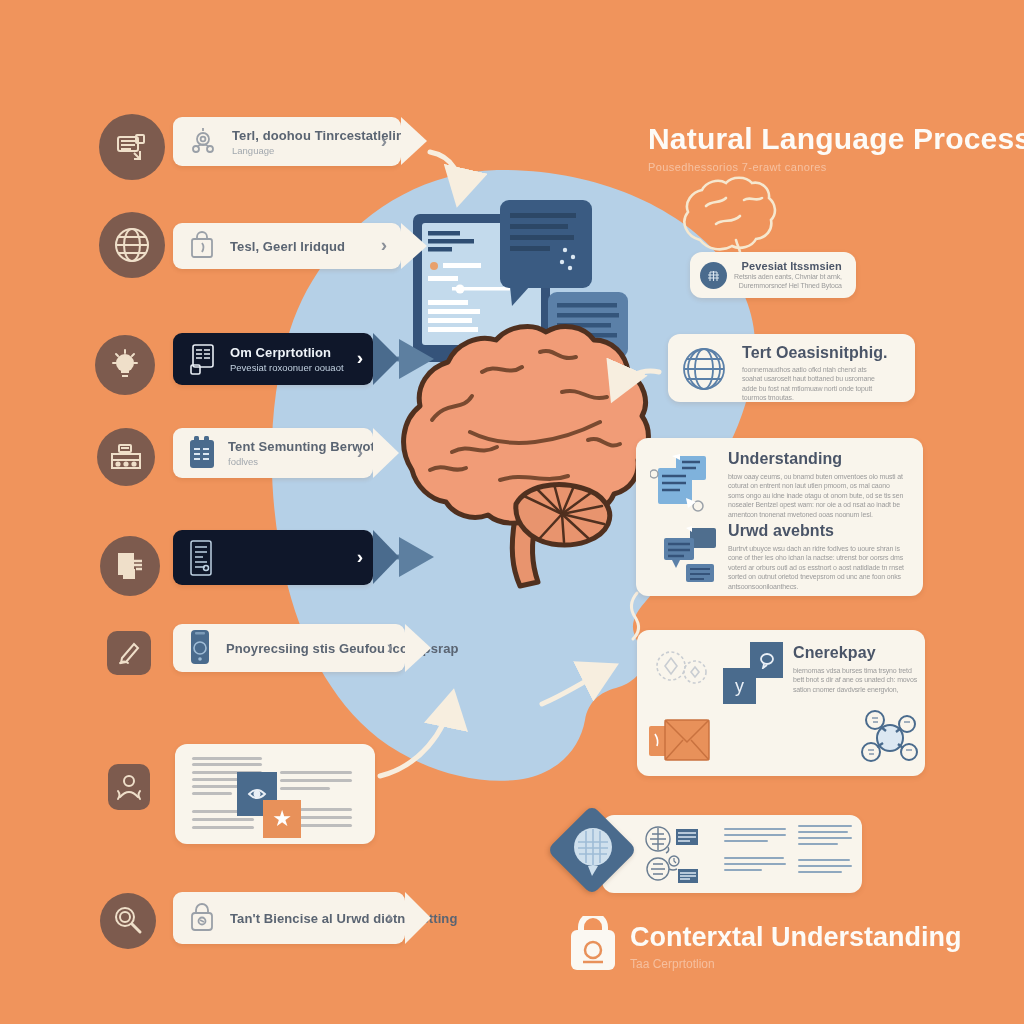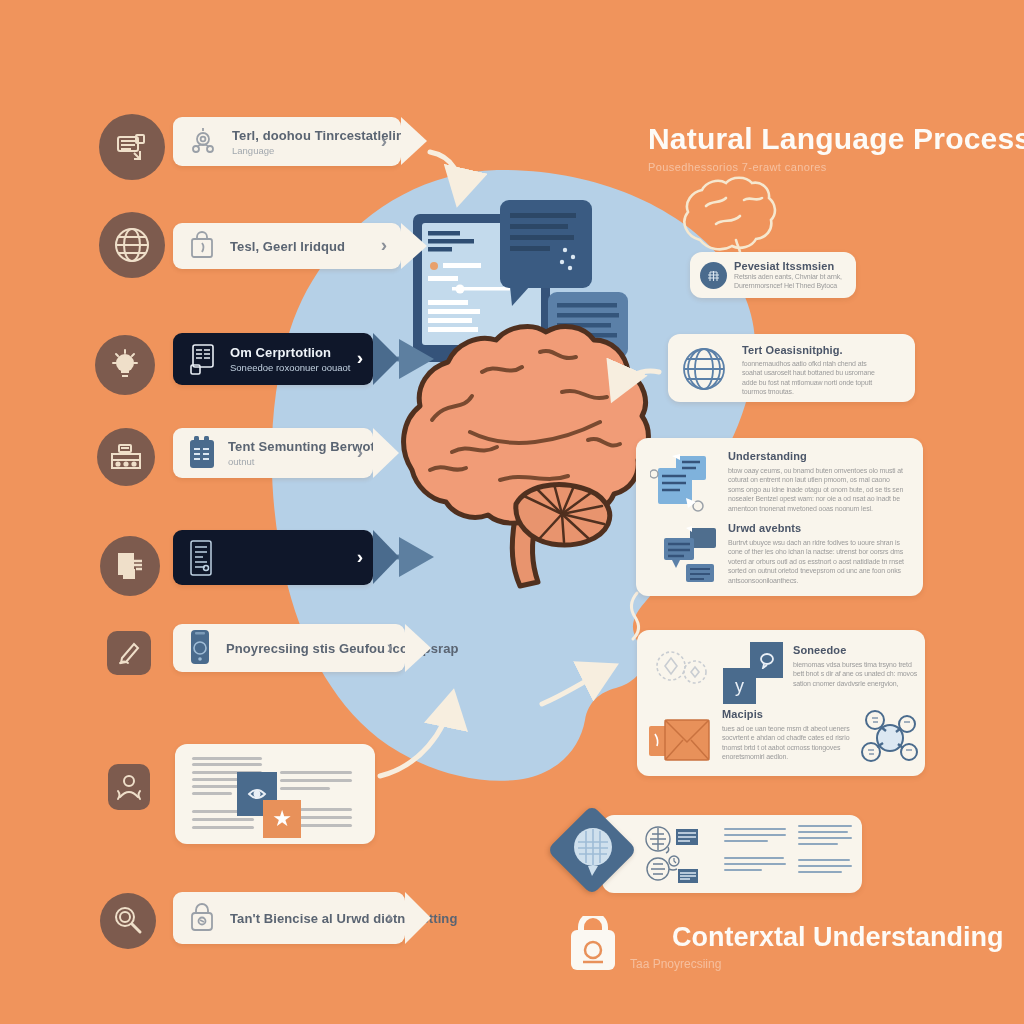--- a/index.html
+++ b/index.html
@@ -24,28 +24,28 @@
   .b-title{font-size:13px;color:#5A6472;font-weight:bold;letter-spacing:.1px;white-space:nowrap;}
   .b-sub{font-size:9.5px;color:#A2A8AE;margin-top:2px;white-space:nowrap;}
   .b-note{font-size:8px;color:#B9C8D8;margin-top:1px;}
   .banner.dark .b-title{color:#EFF4F9;}
   .banner.dark .b-sub{color:#C2D1E0;}
   .chev{position:absolute;font-size:19px;font-weight:bold;color:#8A8F98;top:50%;transform:translateY(-54%);}
   .banner.dark .chev{color:#FFFFFF;}
   
   .card{position:absolute;background:#F9F5EC;border-radius:12px;z-index:2;
         box-shadow:0 2px 5px rgba(120,60,20,.13);}
-  .c-title{font-size:11px;font-weight:bold;color:#4A5568;letter-spacing:.1px;}
+  .c-title{font-size:16px;font-weight:bold;color:#4A5568;letter-spacing:.1px;}
   .c-line{font-size:7px;color:#9B9B9B;line-height:9.4px;white-space:nowrap;letter-spacing:-.15px;}
   
   .bar{position:absolute;border-radius:2px;}
   
   .h-title{font-size:30px;font-weight:bold;color:#FDFBF7;letter-spacing:.2px;white-space:nowrap;}
   .h-sub{font-size:11px;color:rgba(255,255,255,.42);margin-top:5px;letter-spacing:.4px;}
-  .f-title{font-size:27px;font-weight:bold;color:#FDFBF7;white-space:nowrap;margin-left:42px;}
+  .f-title{font-size:27px;font-weight:bold;color:#FDFBF7;white-space:nowrap;}
   .f-sub{font-size:12px;color:rgba(255,255,255,.4);margin-top:4px;}
   .sqicon{position:absolute;display:flex;align-items:center;justify-content:center;z-index:3;}
 </style>
 </head>
 <body>
 
 <div id="stage">
 
   <svg id="bg-art" width="1024" height="1024" viewBox="0 0 1024 1024">
     <defs>
@@ -266,39 +266,39 @@
   <div class="banner dark" style="left:173px;top:333px;width:200px;height:52px;--half:26px;">
     <span class="b-icon">
       <svg width="30" height="36" viewBox="0 0 30 36" fill="none" stroke="#E9EFF6" stroke-width="1.6">
         <rect x="6" y="4" width="20" height="22" rx="2"></rect>
         <path d="M9,9 h6 M17,9 h6 M9,13 h6 M17,13 h6 M9,17 h6 M17,17 h6"></path>
         <rect x="4" y="24" width="9" height="9" rx="1.5"></rect>
       </svg>
       </span>
     <span class="b-text">
       <div class="b-title">Om Cerprtotlion</div>
-      <div class="b-sub">Soneedoe roxoonuer oouaot</div>
+      <div class="b-sub">Pevesiat roxoonuer oouaot</div>
     </span>
     <span class="chev" style="right:10px;">›</span>
   </div>
 
   <div class="banner light" style="left:173px;top:428px;width:200px;height:50px;--half:25px;">
     <span class="b-icon">
       <svg width="28" height="38" viewBox="0 0 28 38" fill="none">
         <rect x="3" y="6" width="24" height="28" rx="3" fill="#4A6B8D"></rect>
         <rect x="7" y="2" width="5" height="7" rx="1.5" fill="#4A6B8D"></rect>
           <rect x="17" y="2" width="5" height="7" rx="1.5" fill="#4A6B8D"></rect>
         <g stroke="#DCE7F1" stroke-width="1.8">
             <path d="M7,15 h6 M16,15 h6 M7,20 h6 M16,20 h6 M7,25 h6 M16,25 h6"></path>
           </g>
       </svg>
       </span>
     <span class="b-text">
       <div class="b-title">Tent Semunting Berwotat</div>
-      <div class="b-sub">outnut</div>
+      <div class="b-sub">fodlves</div>
     </span>
     <span class="chev" style="right:10px;">›</span>
   </div>
 
   <div class="banner dark" style="left:173px;top:530px;width:200px;height:55px;--half:27.5px;">
     <span class="b-icon">
       <svg width="28" height="42" viewBox="0 0 28 42" fill="none" stroke="#BFD2E3" stroke-width="1.5">
         <rect x="4" y="4" width="20" height="34" rx="2"></rect>
         <path d="M8,10 h12 M8,15 h12 M8,20 h8 M8,25 h12 M8,30 h10"></path>
           <circle cx="19" cy="31" r="2.5"></circle>
@@ -355,21 +355,21 @@
     <div class="bar" style="left:125px;top:80px;width:52px;height:2.5px;background:#BDBDBD;"></div>
   </div>
   <div class="sqicon" style="left:237px;top:772px;width:40px;height:44px;background:#4A6B8D;">
     <svg width="24" height="24" viewBox="0 0 24 24" fill="none" stroke="#E9EFF6" stroke-width="1.8">
       <path d="M4,12 Q12,4 20,12 Q12,20 4,12 Z"></path>
         <circle cx="12" cy="12" r="2.6" fill="#E9EFF6"></circle>
     </svg>
   </div>
   <div class="sqicon" style="left:263px;top:800px;width:38px;height:38px;background:#E8915A;color:#FFF;font-size:22px;">★</div>
 
-  <div class="card" style="left:690px;top:252px;width:166px;height:46px;">
+  <div class="card" style="left:690px;top:252px;width:166px;height:46px;text-align:right;">
     <div class="abs" style="left:10px;top:10px;width:27px;height:27px;border-radius:50%;background:#4A6B8D;display:flex;align-items:center;justify-content:center;">
       <svg width="17" height="17" viewBox="0 0 17 17" fill="none" stroke="#D9E5EF" stroke-width="1.1">
         <path d="M3,11 h11 M3,8 h11 M5,5 h7 M5,5 v9 M8.5,4 v10 M12,5 v9"></path>
       </svg>
     </div>
     <div class="abs" style="left:44px;top:8px;">
       <div class="c-title" style="font-size:11px;">Pevesiat Itssmsien</div>
       <div class="c-line">Retsnis aden eants, Chvniar bt arnk,</div>
       <div class="c-line">Durernmorsncef Hel Thned Bytoca</div>
     </div>
@@ -457,43 +457,34 @@
       </svg>
     </div>
     <div class="sqicon" style="left:86px;top:38px;width:33px;height:36px;background:#4A6B8D;color:#E9EFF6;font-size:18px;">y</div>
     <div class="sqicon" style="left:113px;top:12px;width:33px;height:36px;background:#4A6B8D;">
       <svg width="18" height="18" viewBox="0 0 18 18" fill="none" stroke="#E9EFF6" stroke-width="1.8">
         <ellipse cx="9" cy="8" rx="6" ry="5"></ellipse>
           <path d="M6,13 l-1,4 4,-3"></path>
       </svg>
     </div>
     <div class="abs" style="left:156px;top:14px;">
-      <div class="c-title">Soneedoe</div>
+      <div class="c-title">Cnerekpay</div>
       <div style="margin-top:4px;">
         <div class="c-line">biernomas vdsa burses tima trsyno tretd</div>
         <div class="c-line">bett bnot s dir af ane os unated ch: movos</div>
         <div class="c-line">sation cnomer davdvsrle energvion,</div>
       </div>
     </div>
     <div class="abs" style="left:10px;top:86px;">
       <svg width="64" height="50" viewBox="0 0 64 50" fill="none">
         <rect x="2" y="10" width="34" height="30" rx="2" fill="#E8915A"></rect>
         <rect x="18" y="4" width="44" height="40" rx="2" fill="#E8915A" stroke="#C9723F" stroke-width="1.5"></rect>
         <path d="M18,4 L40,26 L62,4 M18,44 L36,24 M62,44 L44,24" stroke="#C9723F" stroke-width="1.5"></path>
         <path d="M8,18 q4,6 2,12" stroke="#FFF" stroke-width="1.6"></path>
       </svg>
-    </div>
-    <div class="abs" style="left:85px;top:78px;">
-      <div class="c-title">Macipis</div>
-      <div style="margin-top:4px;">
-        <div class="c-line">tues ad oe uan teone msm dt abeot ueners</div>
-        <div class="c-line">socvrtent e ahdan od chadfe cates ed risrio</div>
-        <div class="c-line">tnomst brtd t ot aabot ocmoss tiongoves</div>
-        <div class="c-line">enoretsmomirl aedlon.</div>
-      </div>
     </div>
     <div class="abs" style="left:222px;top:80px;">
       <svg width="62" height="56" viewBox="0 0 62 56" fill="none" stroke="#4A6B8D" stroke-width="2">
         <circle cx="31" cy="28" r="13" fill="#DCE8F2"></circle>
         <circle cx="16" cy="10" r="9" fill="#F9F5EC"></circle>
           <circle cx="48" cy="14" r="8" fill="#F9F5EC"></circle>
         <circle cx="12" cy="42" r="9" fill="#F9F5EC"></circle>
           <circle cx="50" cy="42" r="8" fill="#F9F5EC"></circle>
         <path d="M22,17 L27,21 M42,18 L37,22 M18,37 L24,33 M44,38 L39,34" stroke-width="2.4"></path>
         <path d="M13,8 h6 M14,12 h5 M45,12 h6 M9,40 h6 M10,44 h5 M47,40 h6" stroke-width="1.2"></path>
@@ -555,16 +546,16 @@
   <div class="abs" style="left:567px;top:916px;z-index:2;">
     <svg width="52" height="58" viewBox="0 0 52 58" fill="none">
       <rect x="4" y="14" width="44" height="40" rx="6" fill="#FBF8F2"></rect>
       <path d="M14,14 v-3 a12,12 0 0 1 24,0 v3" fill="none" stroke="#FBF8F2" stroke-width="6"></path>
       <circle cx="26" cy="34" r="8" fill="none" stroke="#E8915A" stroke-width="2.5"></circle>
       <path d="M16,46 h20" stroke="#E8915A" stroke-width="2.5"></path>
     </svg>
   </div>
   <div class="abs" style="left:630px;top:922px;z-index:2;">
     <div class="f-title">Conterxtal Understanding</div>
-    <div class="f-sub">Taa Pnoyrecsiing</div>
+    <div class="f-sub">Taa Cerprtotlion</div>
   </div>
 
 </div>
 
 </body></html>

